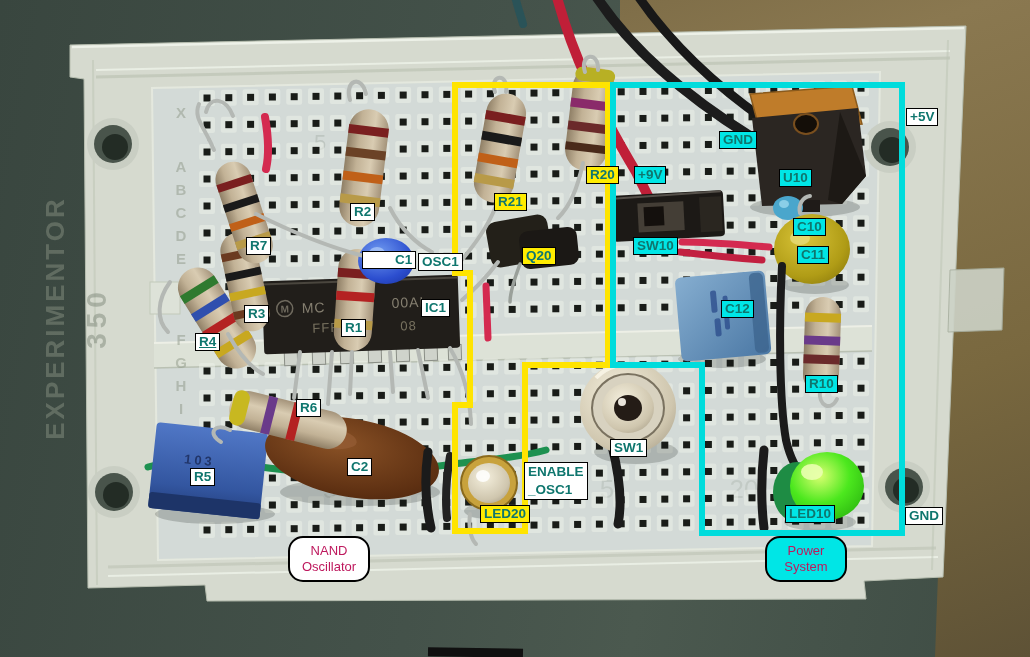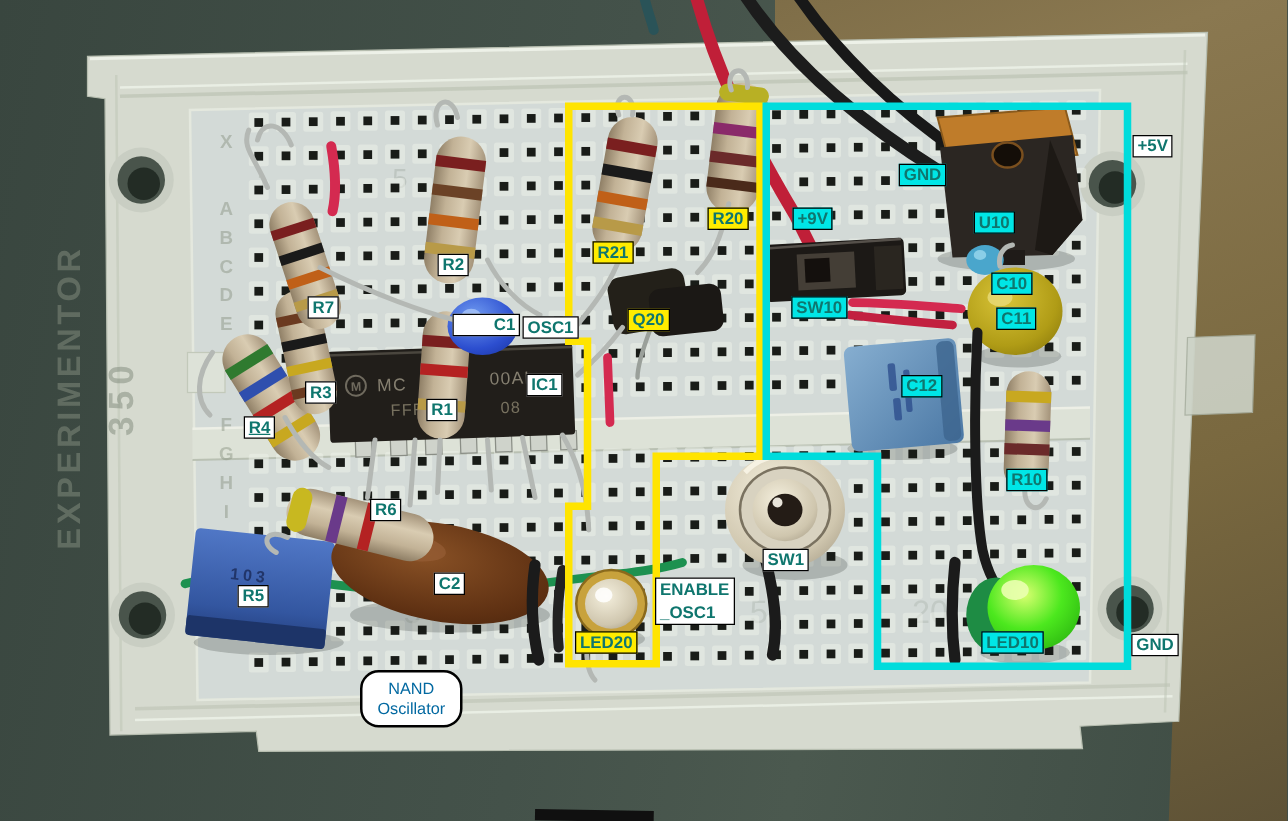--- a/index.html
+++ b/index.html
@@ -6,23 +6,23 @@
   body{background:var(--background,#43514a);font-family:"Liberation Sans",sans-serif;}
   #stage{position:relative;width:1030px;height:657px;overflow:hidden;
          background:linear-gradient(100deg,#39463f 0%,#44524a 45%,#4b594f 65%,#3e4c44 100%);}
   .brown{position:absolute;inset:0;
          background:linear-gradient(160deg,#6b5c3a,#8a7850 35%,#79683f 70%,#5e5236);
          clip-path:polygon(620px 0,1030px 0,1030px 657px,935px 657px,958px 30px,620px 36px);}
   svg{position:absolute;left:0;top:0;}
   .lbl{position:absolute;font-size:13.5px;font-weight:700;color:#0f766e;line-height:16px;
        background:var(--label-white,#fff);border:1px solid #000;padding:0 3px;white-space:nowrap;}
   .lbl.cy{background:var(--label-cyan,#00e6e6);}
-  .lbl.yl{background:var(--label-yellow,#ffec00);}
+  .lbl.yl{background:var(--label-yellow,#ffec00);margin-left:20px;}
   .lbl.two{white-space:normal;text-align:left;}
-  .grp{position:absolute;font-size:13px;font-weight:400;color:#0369a1;line-height:16px;
+  .grp{position:absolute;font-size:13px;font-weight:400;color:#be185d;line-height:16px;
        background:var(--label-white,#fff);border:2px solid #000;border-radius:15px;
        padding:5px 4px;width:70px;text-align:center;}
   .grp.cy{background:var(--label-cyan,#00e6e6);}
   .grp.yl{background:var(--label-yellow,#ffec00);}
   .grp span{display:block;}
 </style>
 </head>
 <body>
 
 <div id="stage">
@@ -1385,13 +1385,17 @@
   <div class="lbl two" style="left:524px;top:462px;line-height:18px;">
     <span style="display:block;">ENABLE</span>
     <span style="display:block;">_OSC1</span>
   </div>
   <div class="lbl" style="left:905px;top:507px;">GND</div>
 
   <div class="grp" style="left:288px;top:536px;">
     <span>NAND</span>
     <span>Oscillator</span>
   </div>
+  <div class="grp cy" style="left:765px;top:536px;">
+    <span>Power</span>
+    <span>System</span>
+  </div>
 </div>
 
 </body></html>

